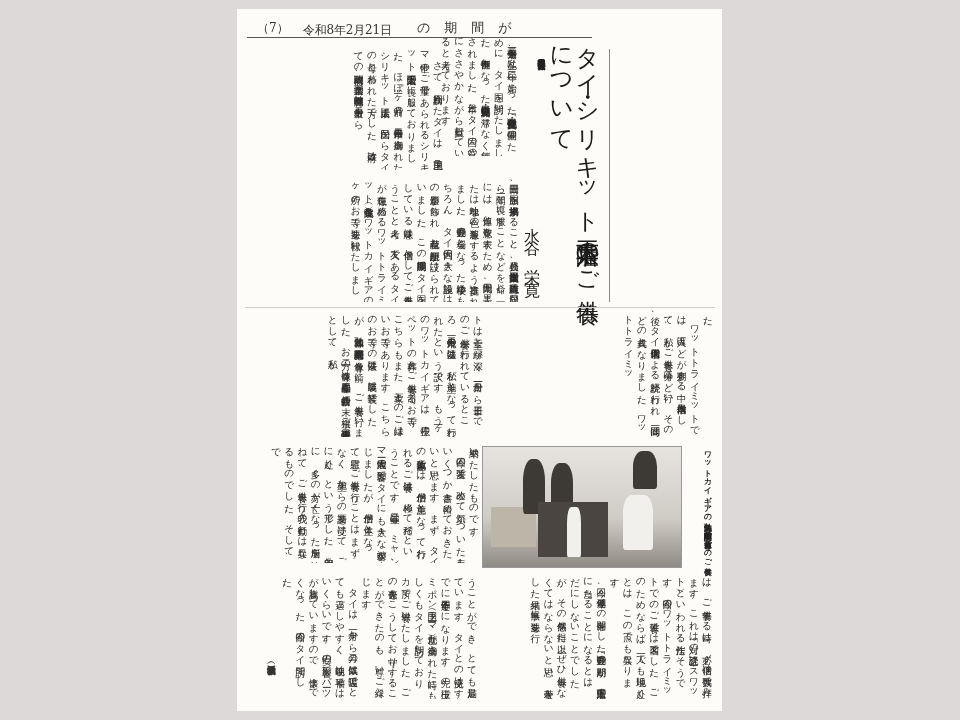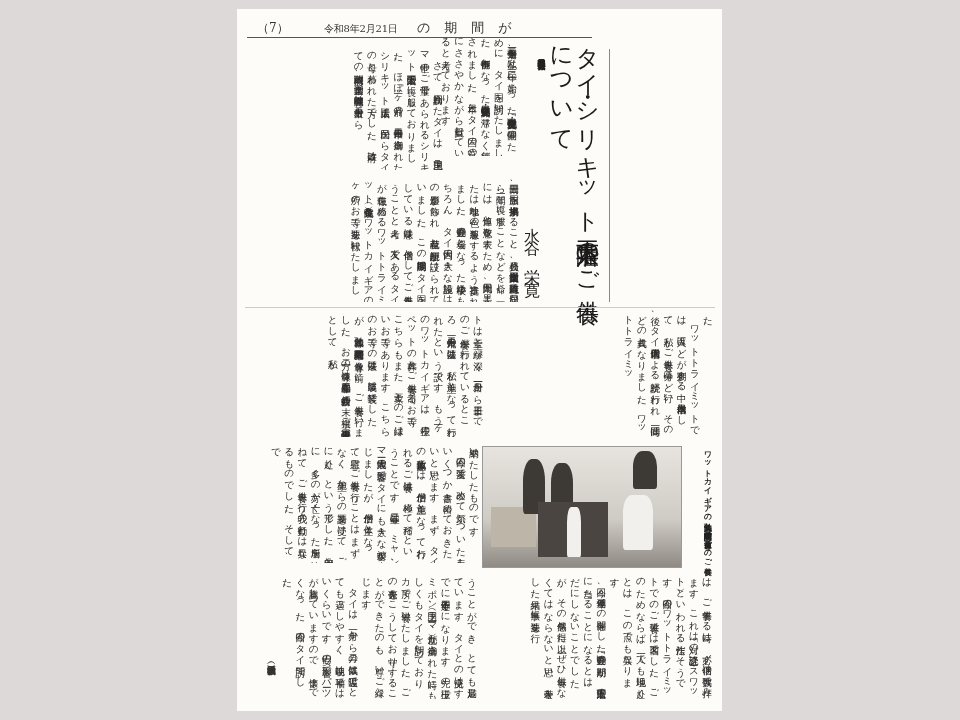--- a/index.html
+++ b/index.html
@@ -12,21 +12,21 @@
   .page {
     position: absolute; left: 237px; top: 9px; width: 485px; height: 702px;
     background: #fdfcf8;
   }
   .header {
     position: absolute; left: 10px; top: 10px; width: 345px; height: 18px;
     border-bottom: 1.5px solid #555;
     font-size: 12px; color: #333;
   }
   .hdr-page { position: absolute; left: 10px; top: 1px; font-size: 12px; }
-  .hdr-date { position: absolute; left: 77px; top: 3px; font-size: 10px; letter-spacing: -0.2px; }
+  .hdr-date { position: absolute; left: 56px; top: 3px; font-size: 12px; letter-spacing: -0.2px; }
   .hdr-paper { position: absolute; left: 170px; top: 0px; font-size: 13px; letter-spacing: 14px; }
 
   .vcol {
     position: absolute;
     writing-mode: vertical-rl;
     font-size: 9.6px;
     line-height: 13.2px;
     color: #2a2a2a;
     letter-spacing: 0.2px;
     white-space: pre-wrap;

